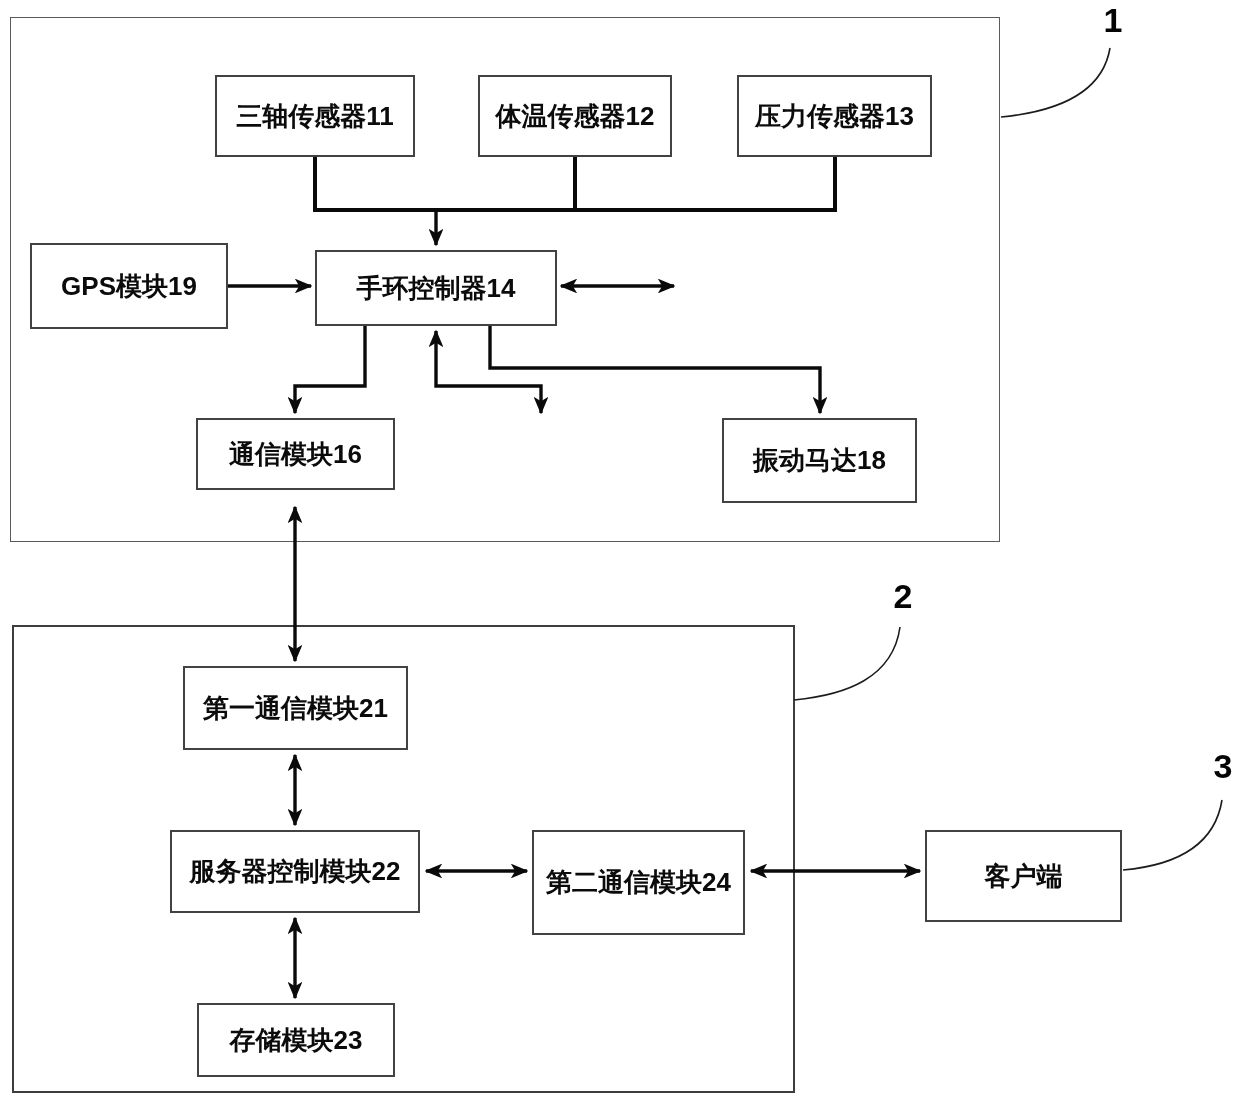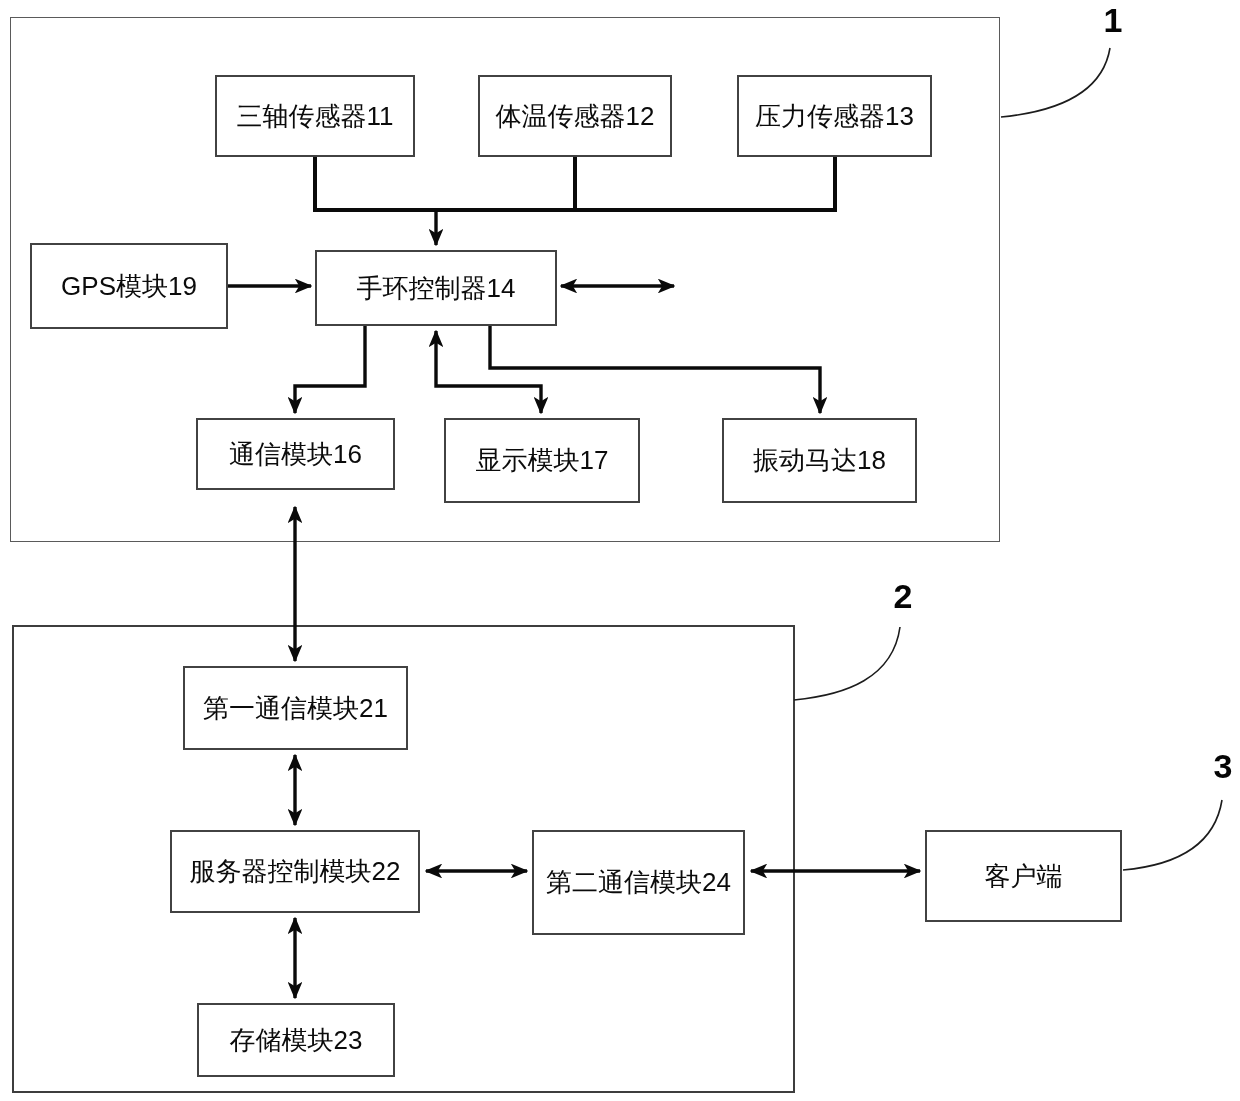--- a/index.html
+++ b/index.html
@@ -51,20 +51,21 @@
     z-index: 3;
     background: #ffffff;
     border: 2px solid #424242;
     display: flex;
     align-items: center;
     justify-content: center;
     text-align: center;
     font-size: 26px;
     color: #0b0b0b;
     box-sizing: border-box;
+    font-weight: bold;
   }
   .ref {
     position: absolute;
     z-index: 4;
     width: 34px;
     text-align: center;
     font-size: 34px;
     font-weight: 600;
     color: #050505;
     line-height: 1.1;
@@ -116,23 +117,20 @@
   </div>
   <div class="box" style="left:30px;top:243px;width:198px;height:86px">
     <span>GPS模块19</span>
   </div>
   <div class="box" style="left:315px;top:250px;width:242px;height:76px">
     <span>手环控制器14</span>
   </div>
   <div class="box" style="left:196px;top:418px;width:199px;height:72px">
     <span>通信模块16</span>
   </div>
-  <div class="box" style="left:444px;top:418px;width:196px;height:85px">
-    <span>显示模块17</span>
-  </div>
   <div class="box" style="left:722px;top:418px;width:195px;height:85px">
     <span>振动马达18</span>
   </div>
 
   <div class="box" style="left:183px;top:666px;width:225px;height:84px">
     <span>第一通信模块21</span>
   </div>
   <div class="box" style="left:170px;top:830px;width:250px;height:83px">
     <span>服务器控制模块22</span>
   </div>

